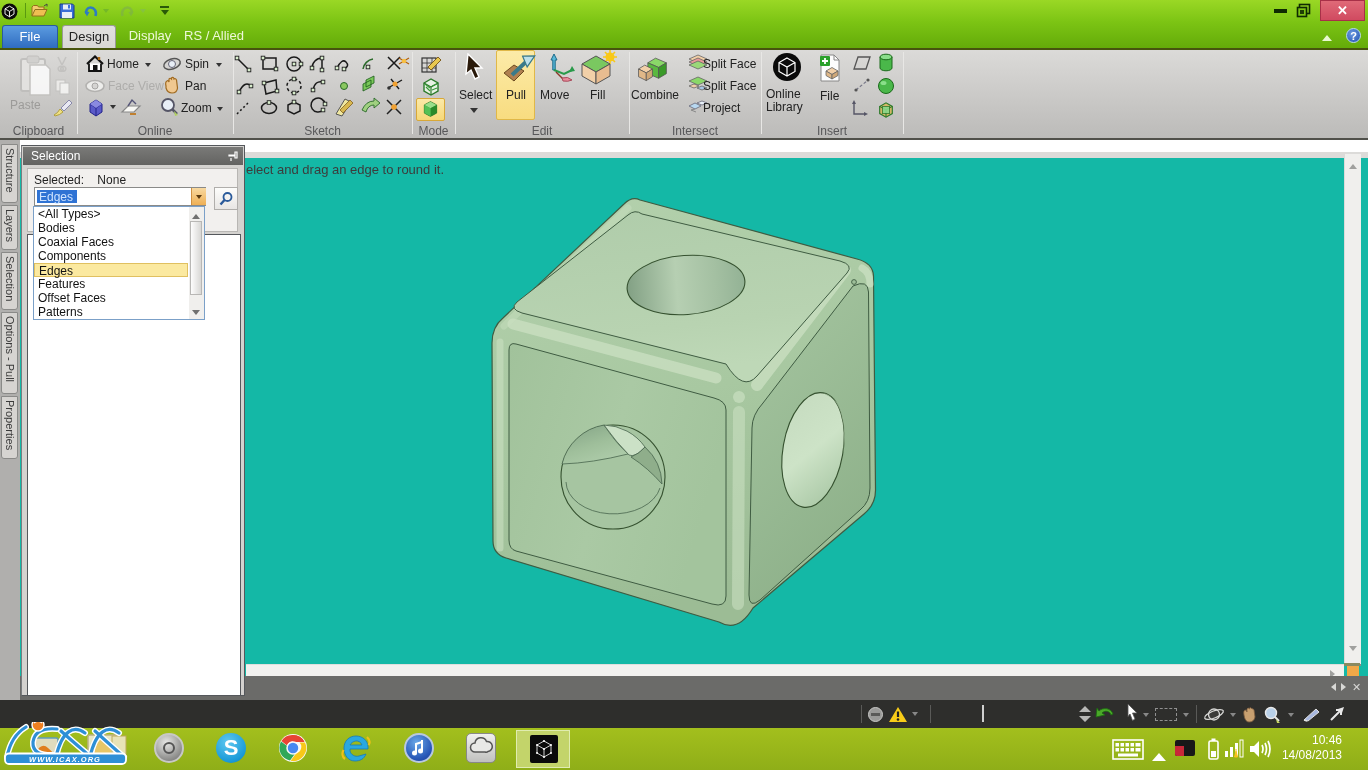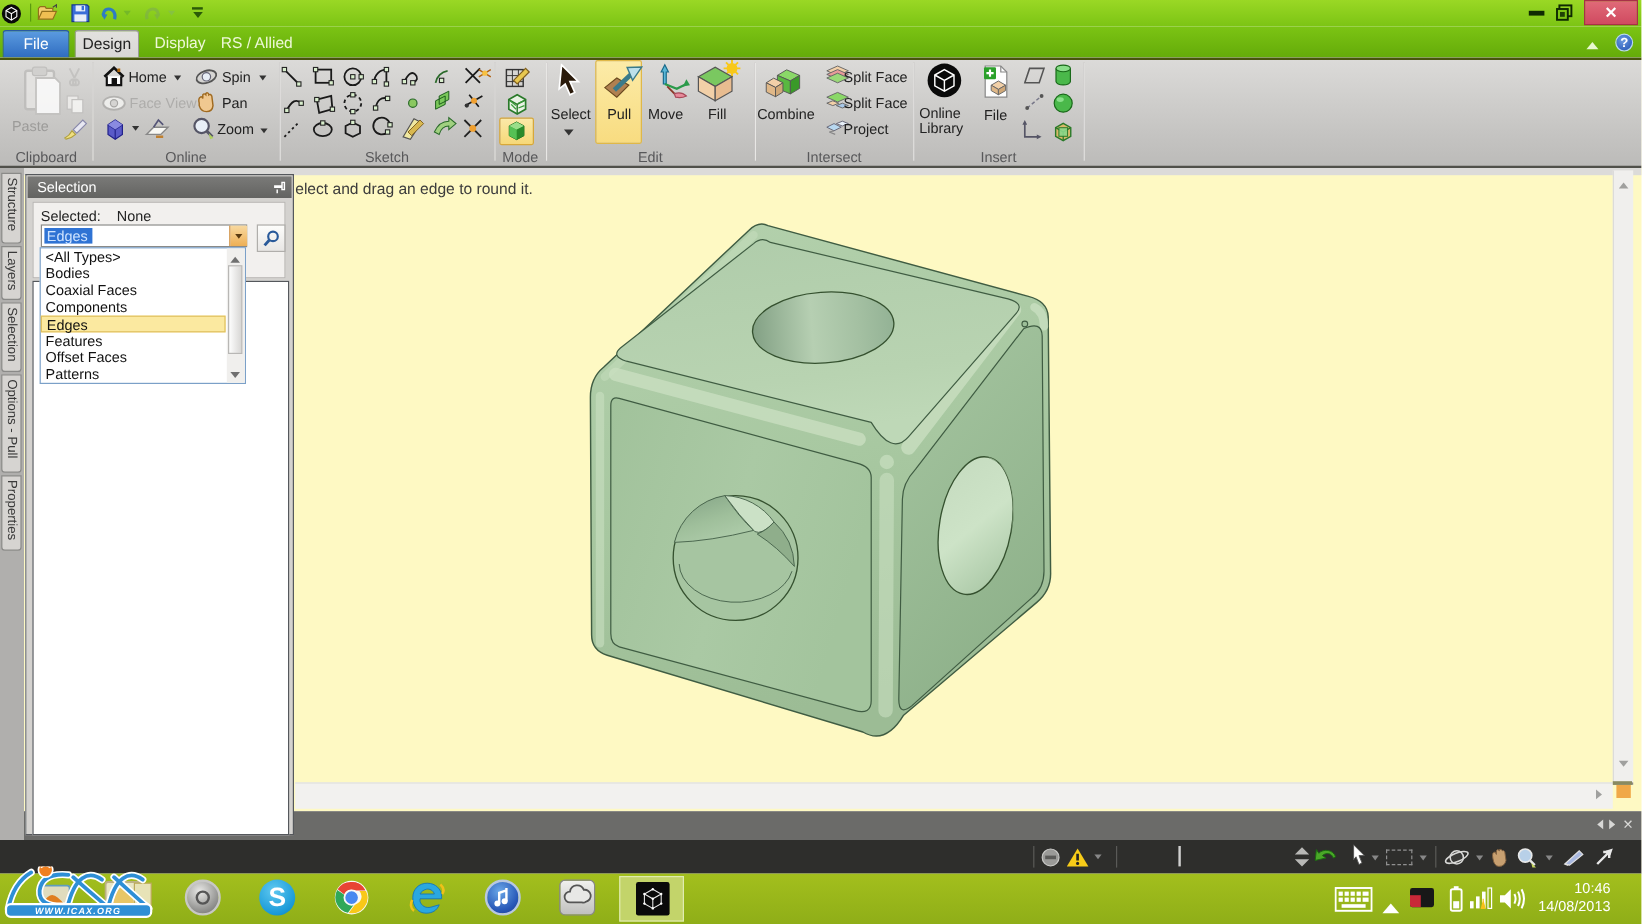--- a/index.html
+++ b/index.html
@@ -4,21 +4,21 @@
 <style>
 * { margin:0; padding:0; box-sizing:border-box; }
 html,body { width:1368px; height:770px; overflow:hidden; font-family:"Liberation Sans",sans-serif; }
 #root { position:relative; width:1368px; height:770px; background:#fff; }
 .abs { position:absolute; }
 #titlebar { left:0; top:0; width:1368px; height:22px; background:linear-gradient(#9ad825,#7cc414); }
 #tabrow { left:0; top:22px; width:1368px; height:26px; background:linear-gradient(#7cc414,#64ab09); }
 #ribbon { left:0; top:48px; width:1368px; height:92px; background:linear-gradient(#dcdbd9,#c5c4c2 70%,#bcbbb9); border-bottom:2px solid #50504a; }
 .gsep { position:absolute; top:4px; width:1px; height:82px; background:#a8a7a5; border-right:1px solid #e8e7e5; }
 .glabel { position:absolute; top:76px; font-size:12px; color:#58585a; text-align:center; }
-#main { left:0; top:140px; width:1368px; height:536px; background:#fef9c3; }
+#main { left:0; top:152px; width:1368px; height:536px; background:#14b8a6; }
 #leftstrip { left:0; top:140px; width:20px; height:560px; background:#b0afad; z-index:2; }
 .vtab { position:absolute; left:1px; width:17px; background:#d6d4d1; border:1px solid #8a8a88; border-radius:0 0 3px 3px; }
 .vtab span { position:absolute; left:2px; top:3px; writing-mode:vertical-lr; font-size:11px; color:#3a3a3a; white-space:nowrap; }
 #graybar { left:0; top:676px; width:1368px; height:24px; background:#6b6b69; z-index:1; }
 #statusbar { left:0; top:700px; width:1368px; height:28px; background:#2e2e2c; color:#e8e8e8; }
 #taskbar { left:0; top:728px; width:1368px; height:42px; background:linear-gradient(#a3bf1d,#8fae18); }
 .ticon { position:absolute; top:5px; width:30px; height:30px; }
 </style>
 </head>
 <body>

